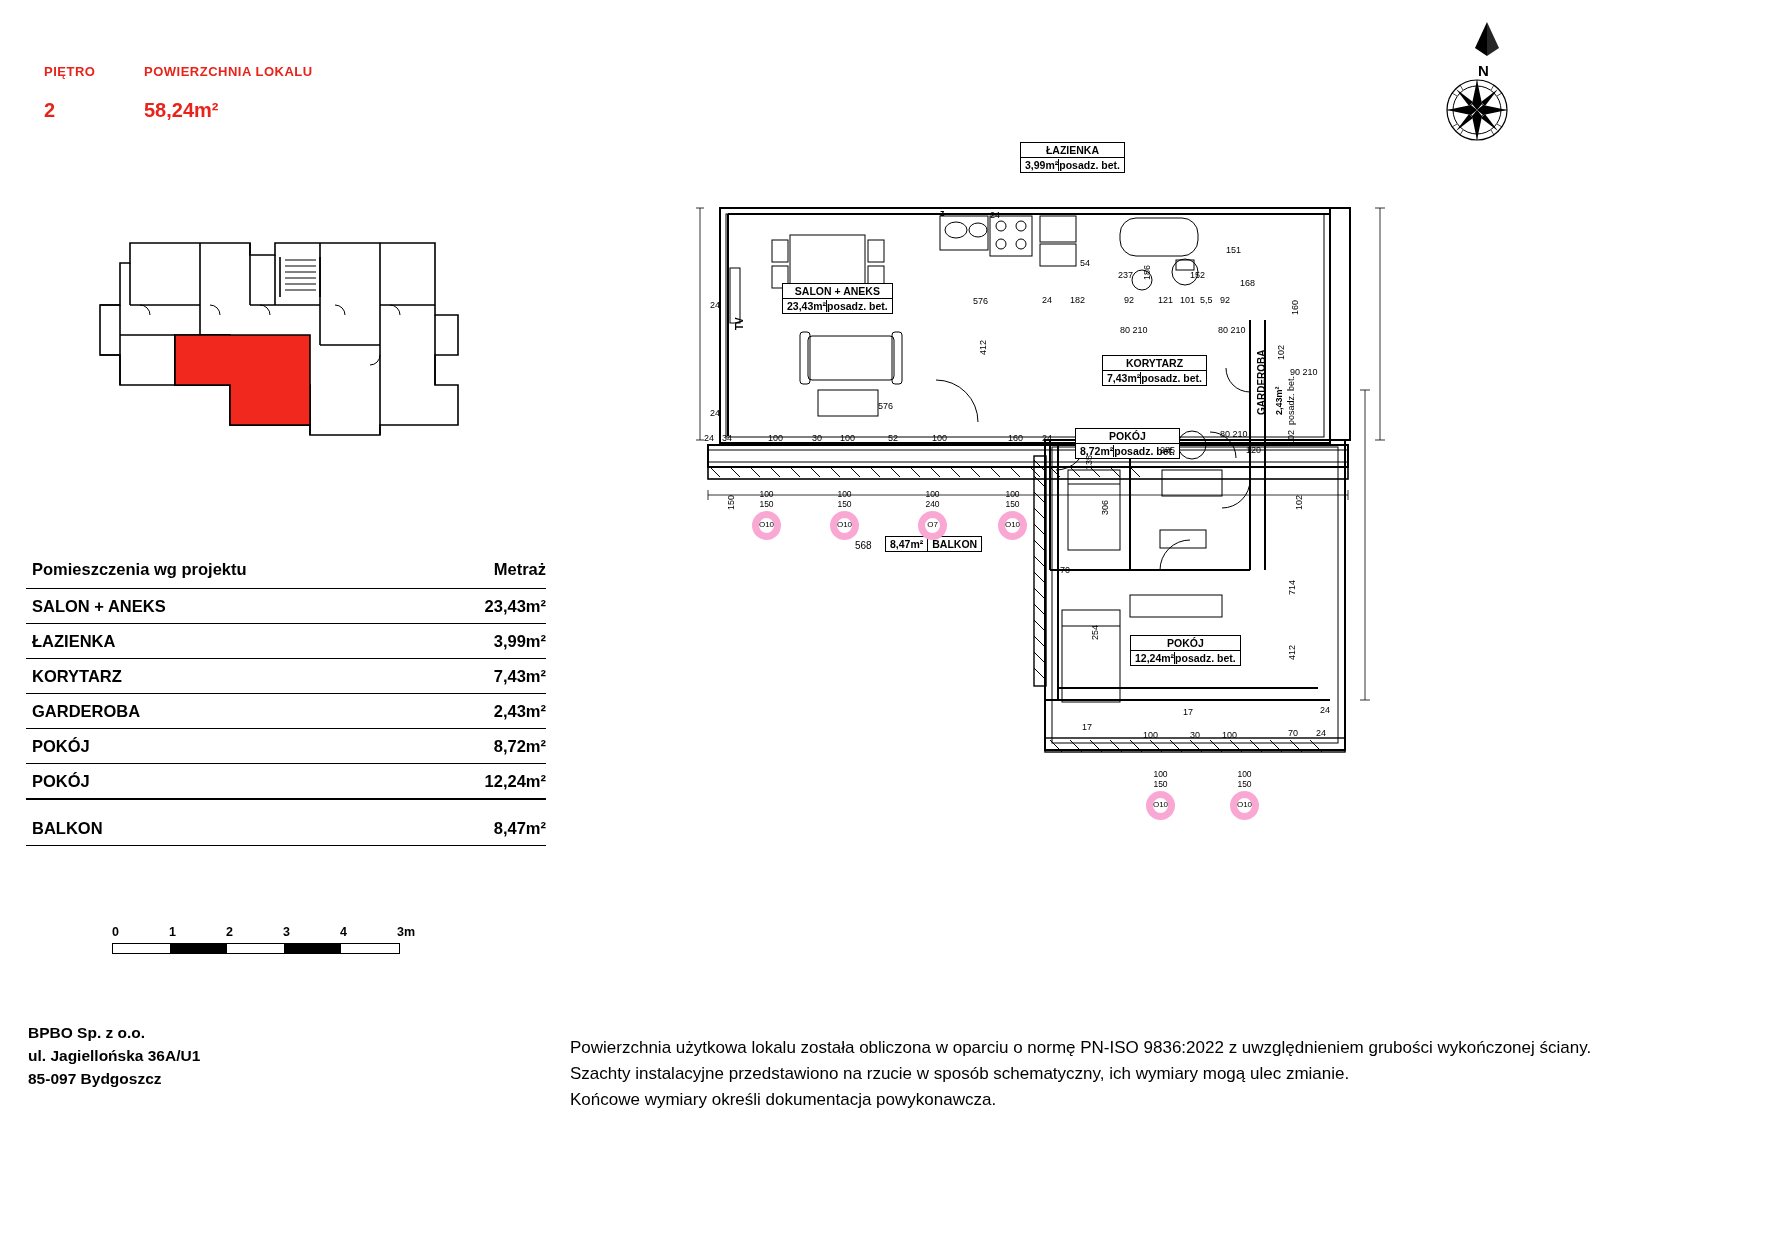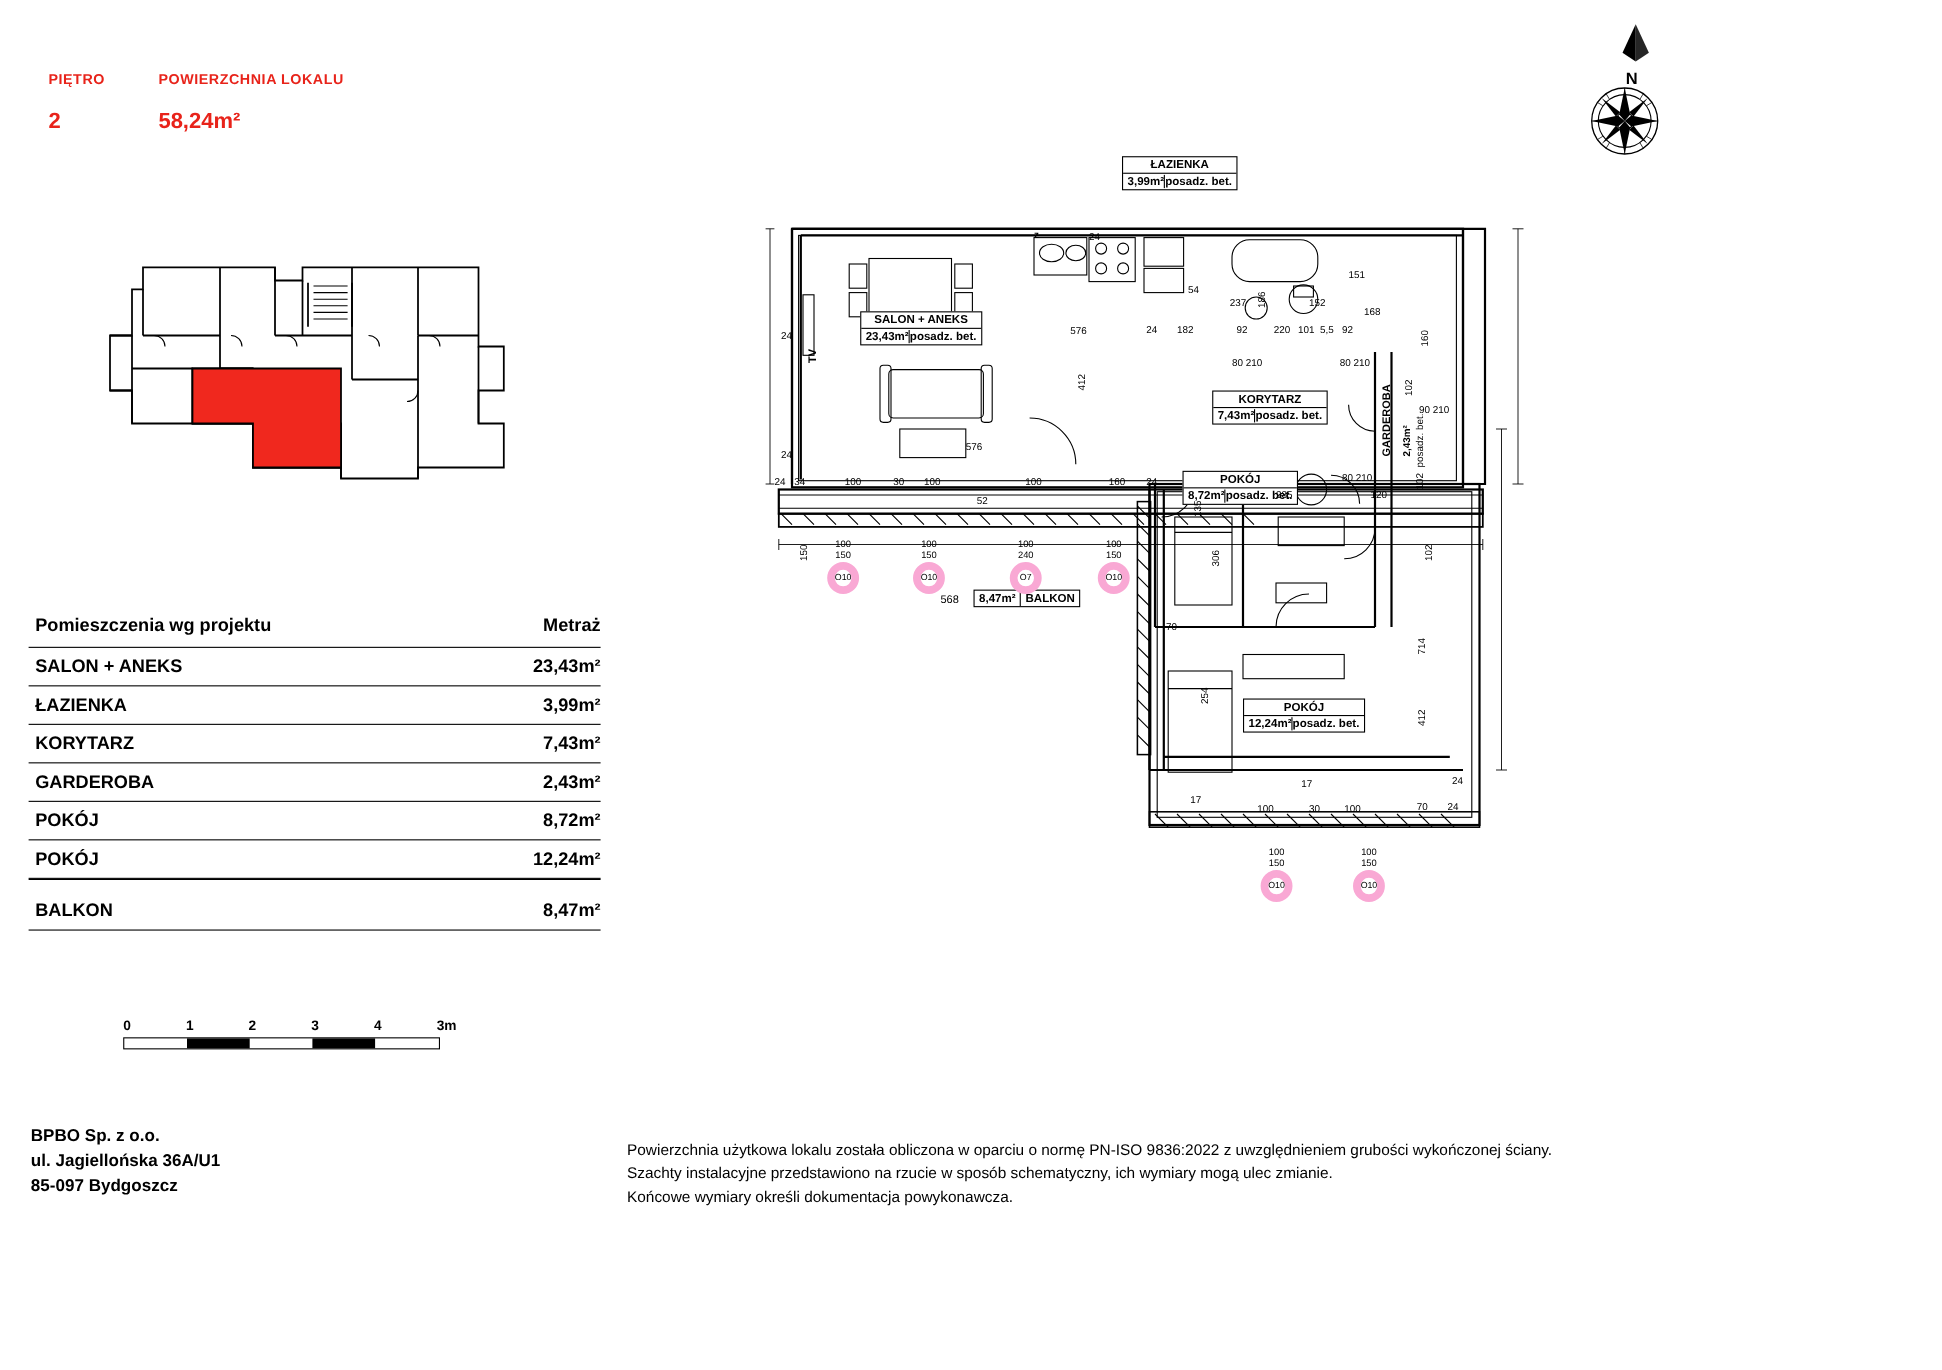--- a/index.html
+++ b/index.html
@@ -37,21 +37,21 @@
   #scalebar{left:112px;top:925px;width:330px;}
   #scalebar .nums{position:relative;height:16px;font-size:12.5px;font-weight:bold;}
   #scalebar .nums span{position:absolute;top:0;}
   #scalebar .bar{position:relative;height:9px;margin-top:2px;border:1px solid #000;width:286px;}
   #scalebar .bar i{position:absolute;top:0;height:9px;background:#000;}
 
   
   #company{left:28px;top:1022px;font-size:15.5px;font-weight:bold;line-height:1.48;}
 
   
-  #footnote{left:570px;top:1035px;width:1050px;font-size:14px;line-height:1.52;}
+  #footnote{left:570px;top:1035px;width:1050px;font-size:17px;line-height:1.52;}
 
   
   #compass{left:1425px;top:18px;width:110px;height:150px;}
 
   
   #plan{left:690px;top:140px;width:1000px;height:860px;}
   #plan svg{display:block;}
   .dim{position:absolute;font-size:9px;white-space:nowrap;}
   .dimv{position:absolute;font-size:9px;white-space:nowrap;transform:rotate(-90deg);transform-origin:left top;}
   .vtext{position:absolute;font-size:10px;font-weight:bold;white-space:nowrap;transform:rotate(-90deg);transform-origin:left top;}
@@ -397,38 +397,38 @@
   <div class="dimv" style="left:288px;top:215px;">412</div>
   <div class="dim" style="left:390px;top:118px;">54</div>
   <div class="dim" style="left:380px;top:155px;">182</div>
   <div class="dim" style="left:434px;top:155px;">92</div>
   <div class="dim" style="left:428px;top:130px;">237</div>
   <div class="dimv" style="left:452px;top:140px;">186</div>
   <div class="dim" style="left:500px;top:130px;">152</div>
   <div class="dim" style="left:536px;top:105px;">151</div>
   <div class="dim" style="left:550px;top:138px;">168</div>
   <div class="dimv" style="left:600px;top:175px;">160</div>
-  <div class="dim" style="left:468px;top:155px;">220</div>
+  <div class="dim" style="left:468px;top:155px;">121</div>
   <div class="dim" style="left:490px;top:155px;">101</div>
   <div class="dim" style="left:510px;top:155px;">5,5</div>
   <div class="dim" style="left:530px;top:155px;">92</div>
 
   <div class="dim" style="left:20px;top:160px;">24</div>
   <div class="dim" style="left:20px;top:268px;">24</div>
   <div class="dim" style="left:14px;top:293px;">24</div>
   <div class="dim" style="left:32px;top:293px;">34</div>
   <div class="dim" style="left:300px;top:70px;">24</div>
   <div class="dim" style="left:352px;top:155px;">24</div>
   <div class="dim" style="left:352px;top:293px;">24</div>
   <div class="dim" style="left:630px;top:565px;">24</div>
 
   <div class="dim" style="left:78px;top:293px;">100</div>
   <div class="dim" style="left:122px;top:293px;">30</div>
   <div class="dim" style="left:150px;top:293px;">100</div>
-  <div class="dim" style="left:198px;top:310px;">52</div>
+  <div class="dim" style="left:198px;top:293px;">52</div>
   <div class="dim" style="left:242px;top:293px;">100</div>
   <div class="dim" style="left:318px;top:293px;">160</div>
   <div class="dimv" style="left:36px;top:370px;">150</div>
 
   <div class="dim" style="left:470px;top:305px;">285</div>
   <div class="dimv" style="left:410px;top:375px;">306</div>
   <div class="dimv" style="left:394px;top:330px;">135</div>
   <div class="dim" style="left:370px;top:425px;">70</div>
   <div class="dimv" style="left:597px;top:455px;">714</div>
   <div class="dimv" style="left:597px;top:520px;">412</div>

